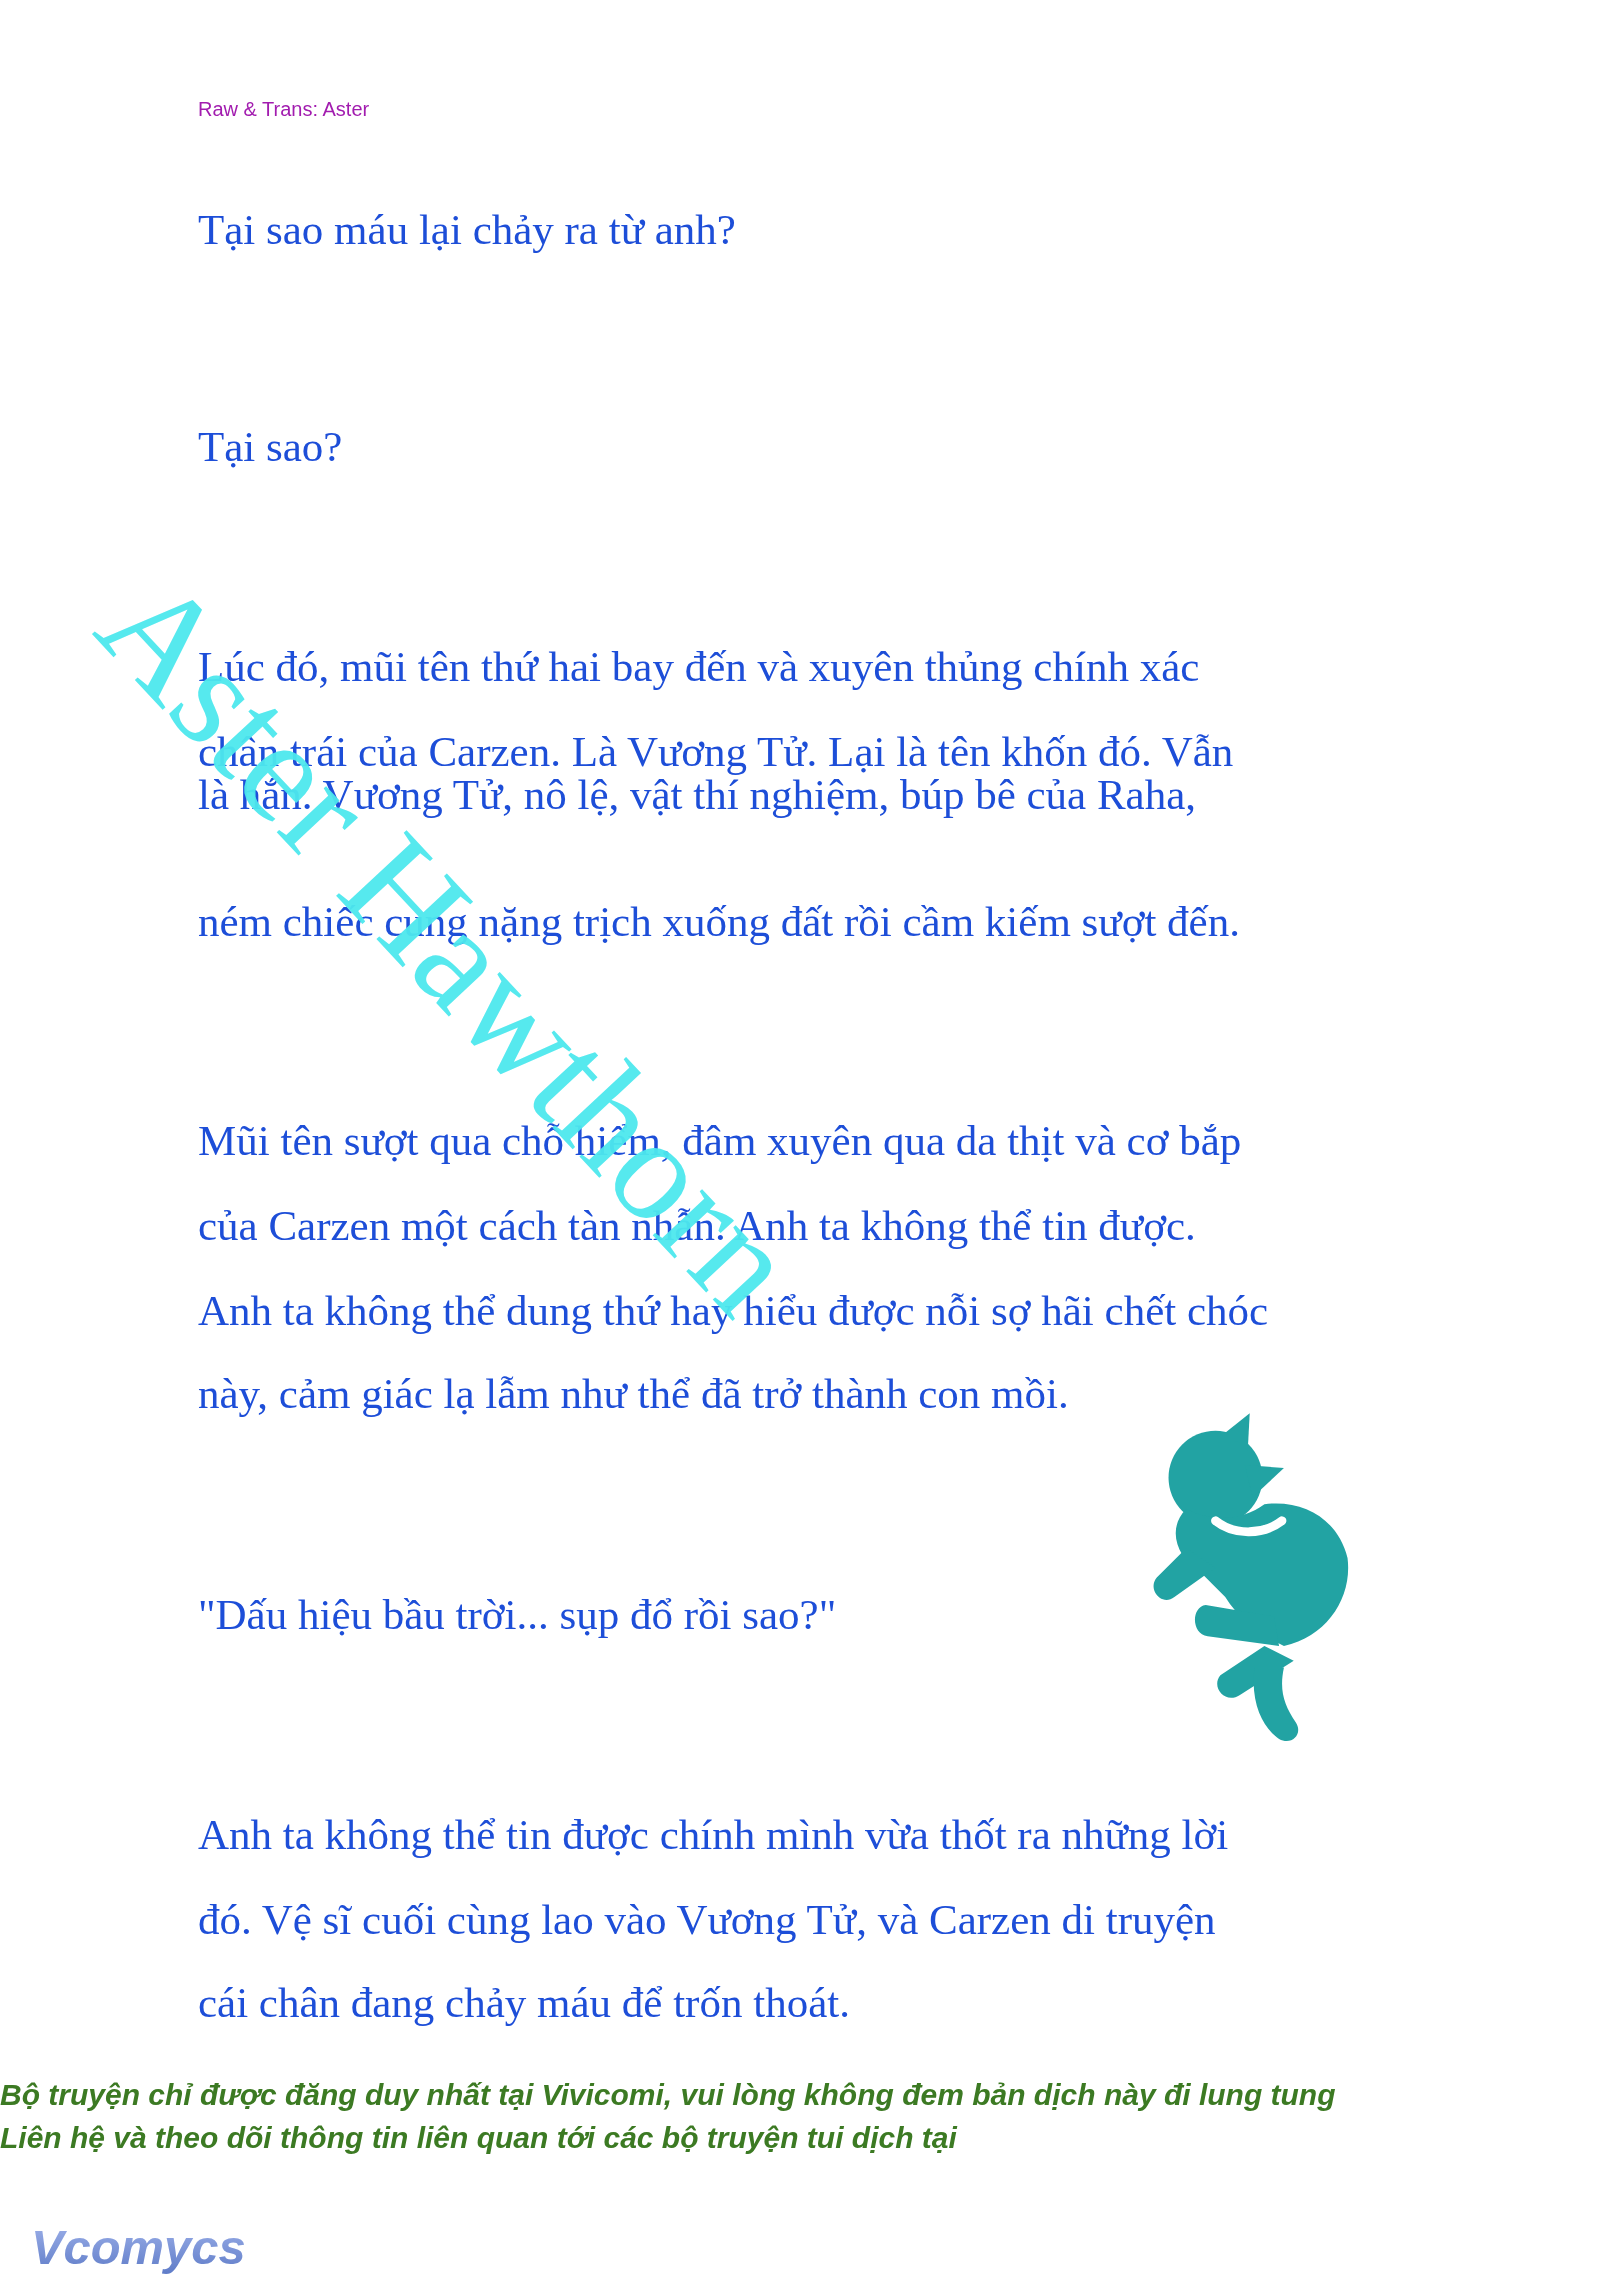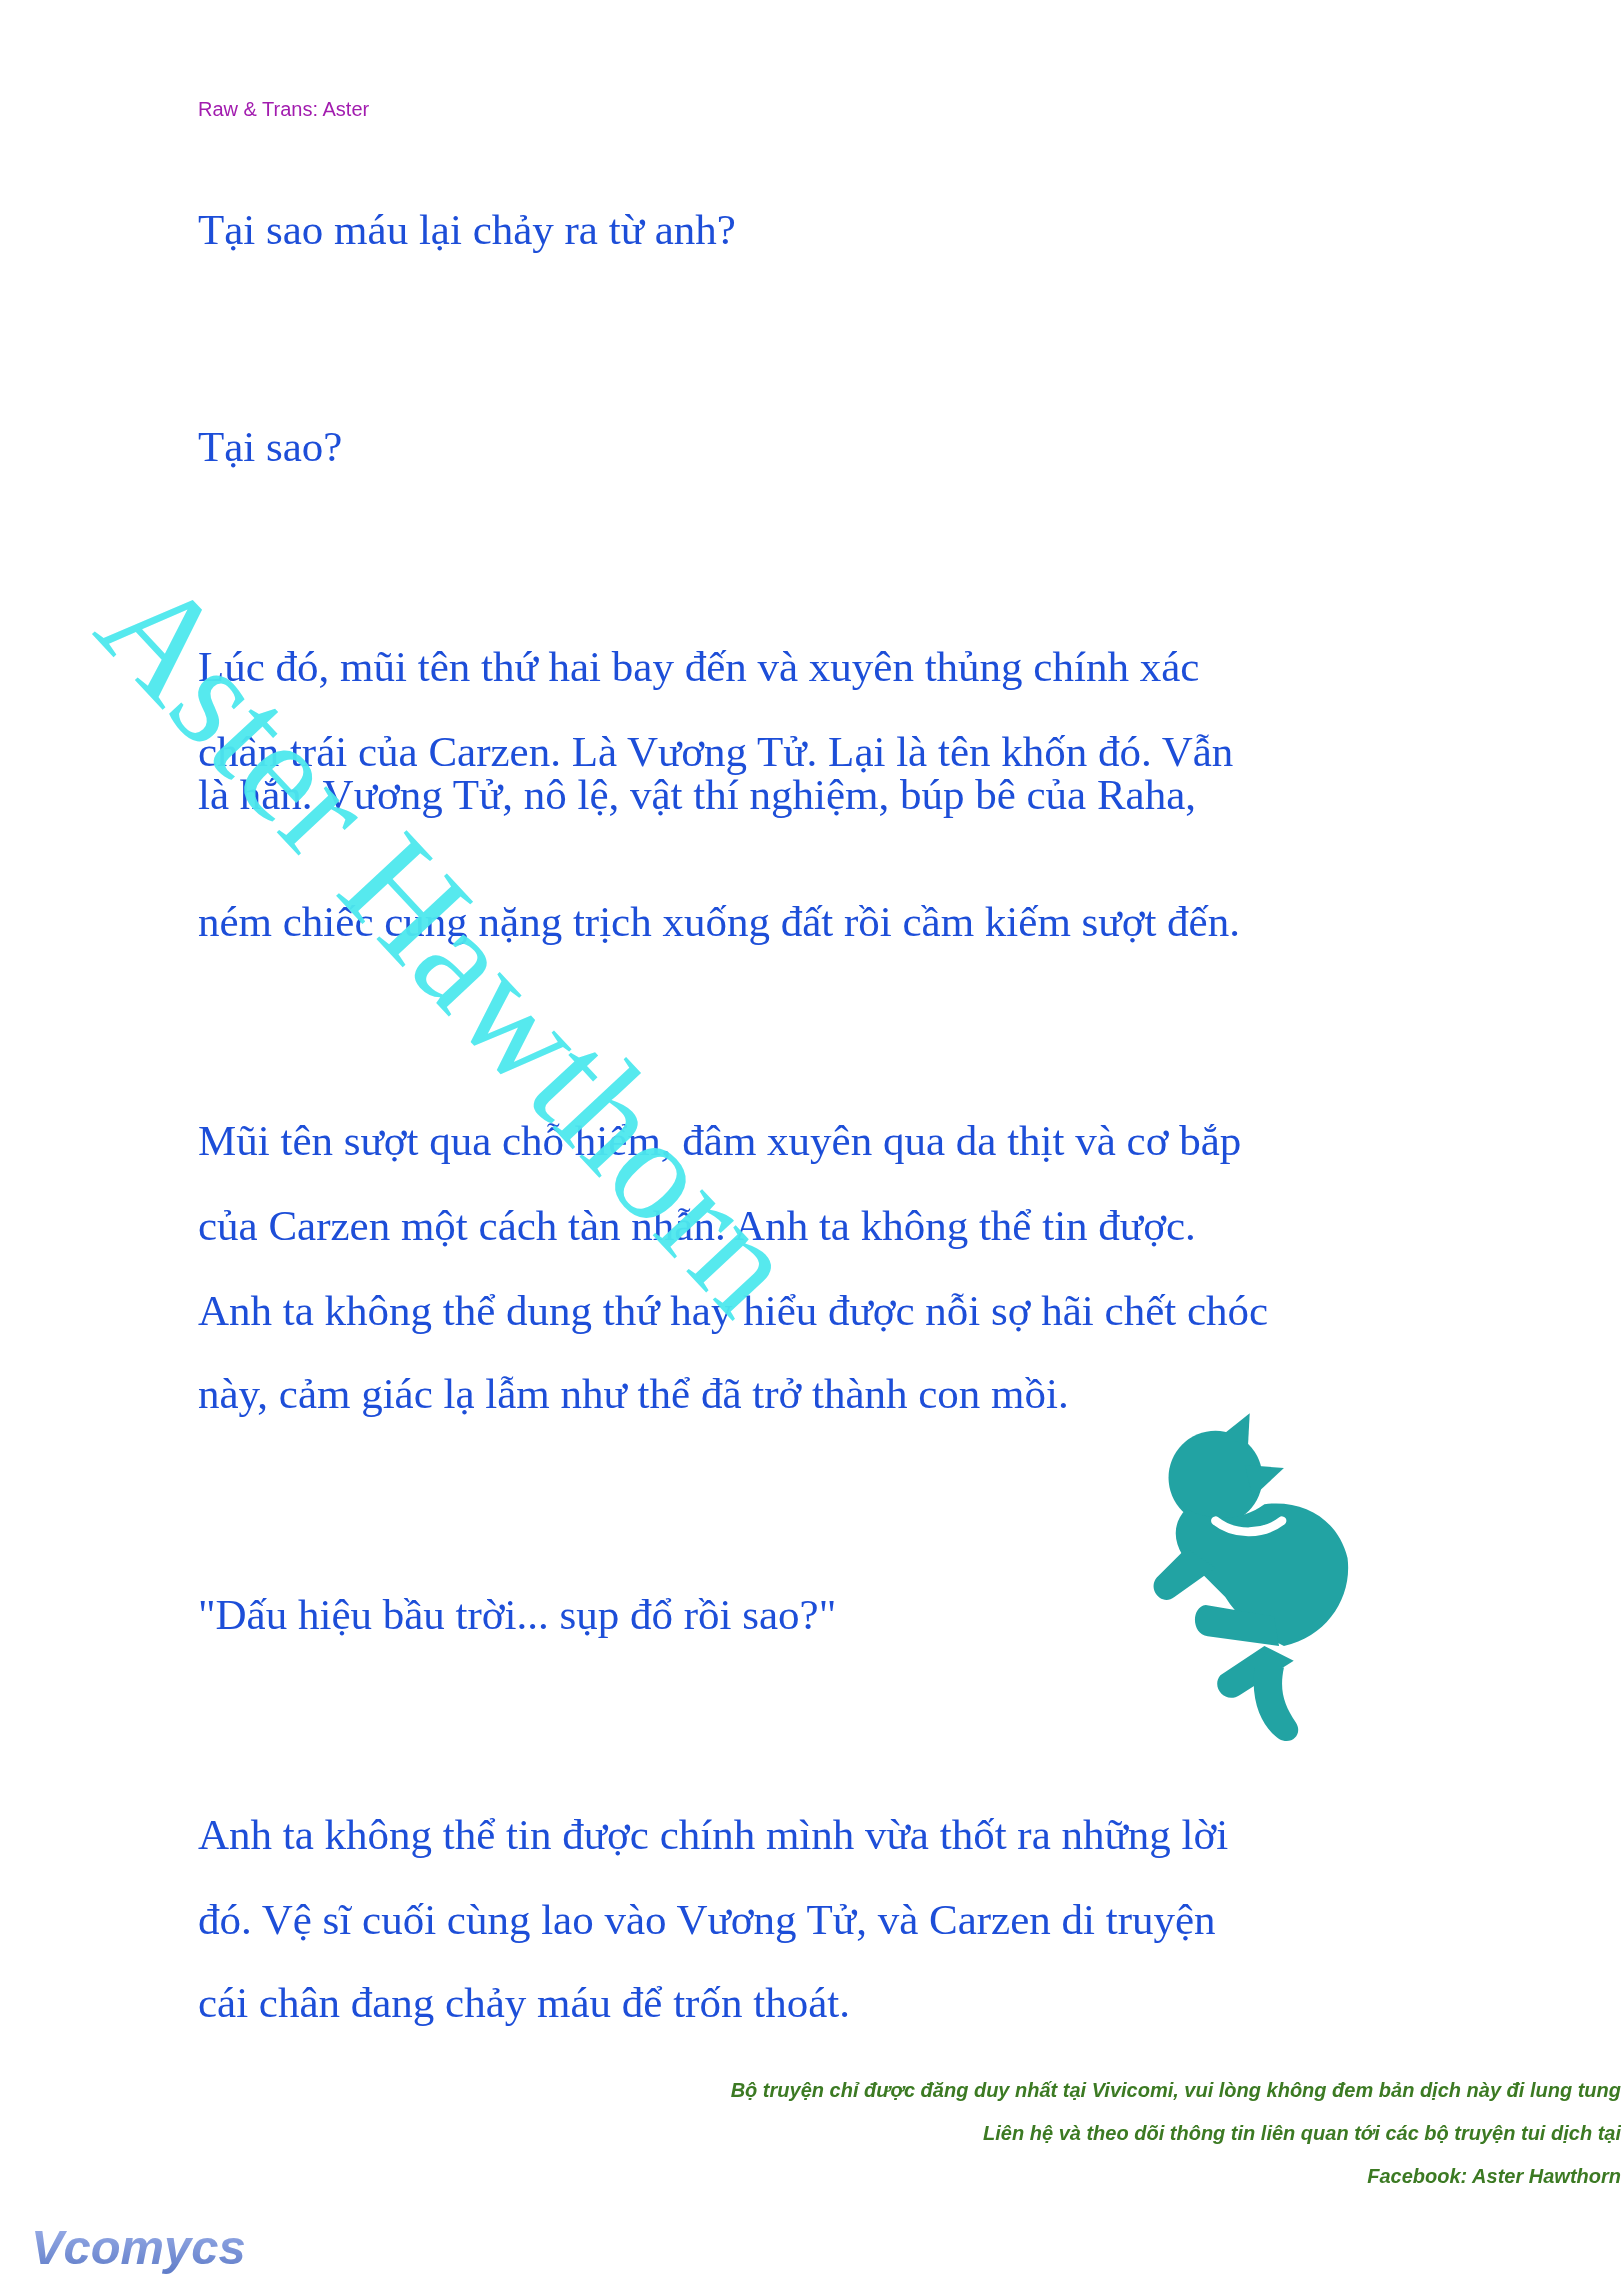--- a/index.html
+++ b/index.html
@@ -1,20 +1,20 @@
 <!DOCTYPE html>
 <html><head>
 <meta charset="utf-8">
 <style>
   html, body { margin:0; padding:0; background:#ffffff; }
   body { width:1621px; height:2293px; position:relative; overflow:hidden; }
   .page { position:absolute; left:0; top:0; width:1621px; height:2293px; background:#fff; }
   .credit { position:absolute; left:198px; top:98px; font-family:"Liberation Sans", sans-serif; font-size:20px; color:#a21caf; }
   .line { position:absolute; left:198px; font-family:"Liberation Serif", serif; font-size:43px; color:#1d4ed8; white-space:nowrap; line-height:1; }
-  .footer { position:absolute; left:0; width:1621px; text-align:right; font-family:"Liberation Sans", sans-serif; font-weight:bold; font-style:italic; font-size:20px; color:#3c7a23; line-height:1; }
+  .footer { position:absolute; left:0; width:1621px; text-align:left; font-family:"Liberation Sans", sans-serif; font-weight:bold; font-style:italic; font-size:30px; color:#3c7a23; line-height:1; }
   .watermark { position:absolute; left:181px; top:549px; transform-origin:0 0; transform:rotate(47deg); font-family:"Liberation Serif", serif; font-size:147px; color:#4de8ee; white-space:nowrap; opacity:0.95; pointer-events:none; line-height:1; }
   .cat { position:absolute; left:1147px; top:1411px; width:225px; height:333px; }
   .logo { position:absolute; left:27.4px; top:2217px; width:225px; height:69px; }
 </style>
 </head>
 <body>
 
 <div class="page">
 
   <div class="credit">Raw &amp; Trans: Aster</div>
@@ -55,21 +55,20 @@
 
       <path d="M120,240 L75,270 C65,282 80,300 95,290 L150,255 Z"></path>
 
       <path d="M110,262 C105,300 120,325 135,335 C148,342 160,330 152,318 C140,300 135,285 140,262 Z"></path>
     </g>
     <path d="M70,112 C90,128 120,126 138,112" stroke="#ffffff" stroke-width="9" fill="none" stroke-linecap="round"></path>
   </svg>
 
   <div class="footer" style="top:2080px">Bộ truyện chỉ được đăng duy nhất tại Vivicomi, vui lòng không đem bản dịch này đi lung tung</div>
   <div class="footer" style="top:2123px">Liên hệ và theo dõi thông tin liên quan tới các bộ truyện tui dịch tại</div>
-  <div class="footer" style="top:2166px">Facebook: Aster Hawthorn</div>
 
   <svg class="logo" viewBox="0 0 230 70">
     <defs>
       <linearGradient id="lg" x1="0" y1="0" x2="0" y2="1">
         <stop offset="0" stop-color="#9fb2ea"></stop>
         <stop offset="1" stop-color="#5f7cc8"></stop>
       </linearGradient>
     </defs>
     <text x="4" y="48" font-family="Liberation Sans, sans-serif" font-weight="bold" font-style="italic" font-size="50" fill="url(#lg)">Vcomycs</text>
   </svg>

